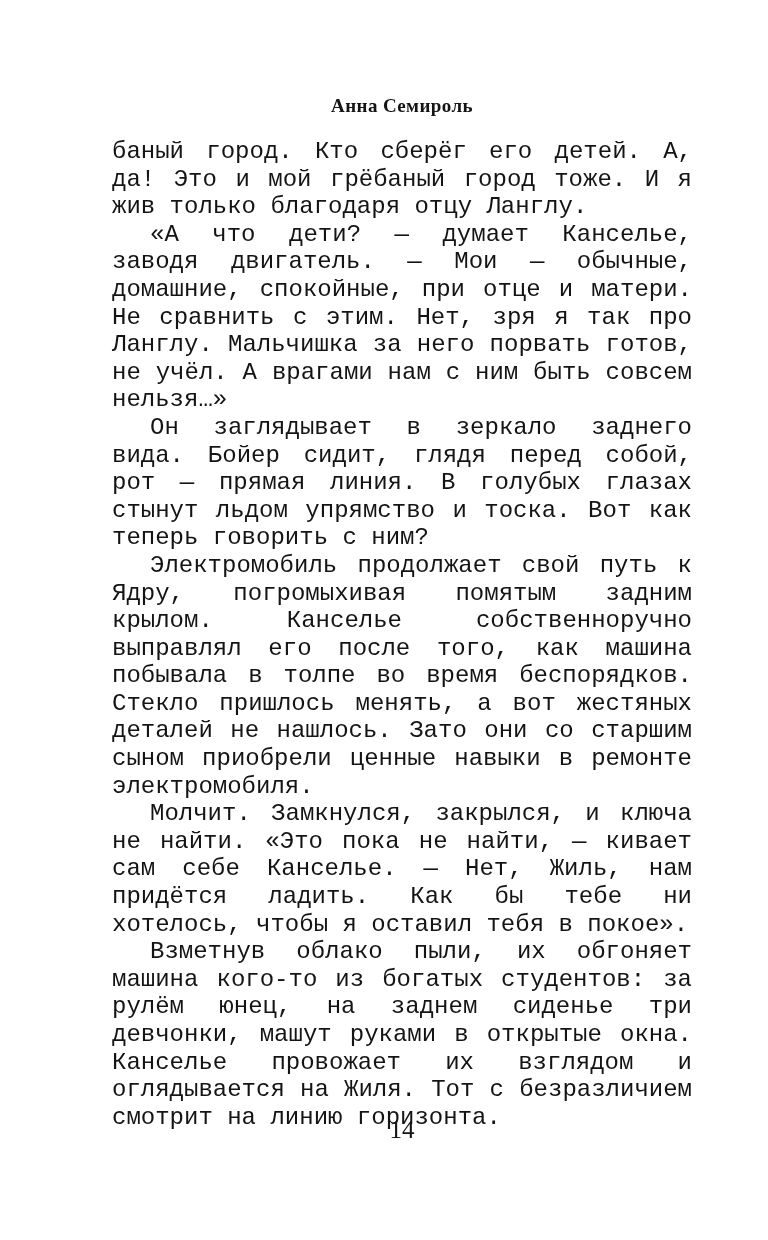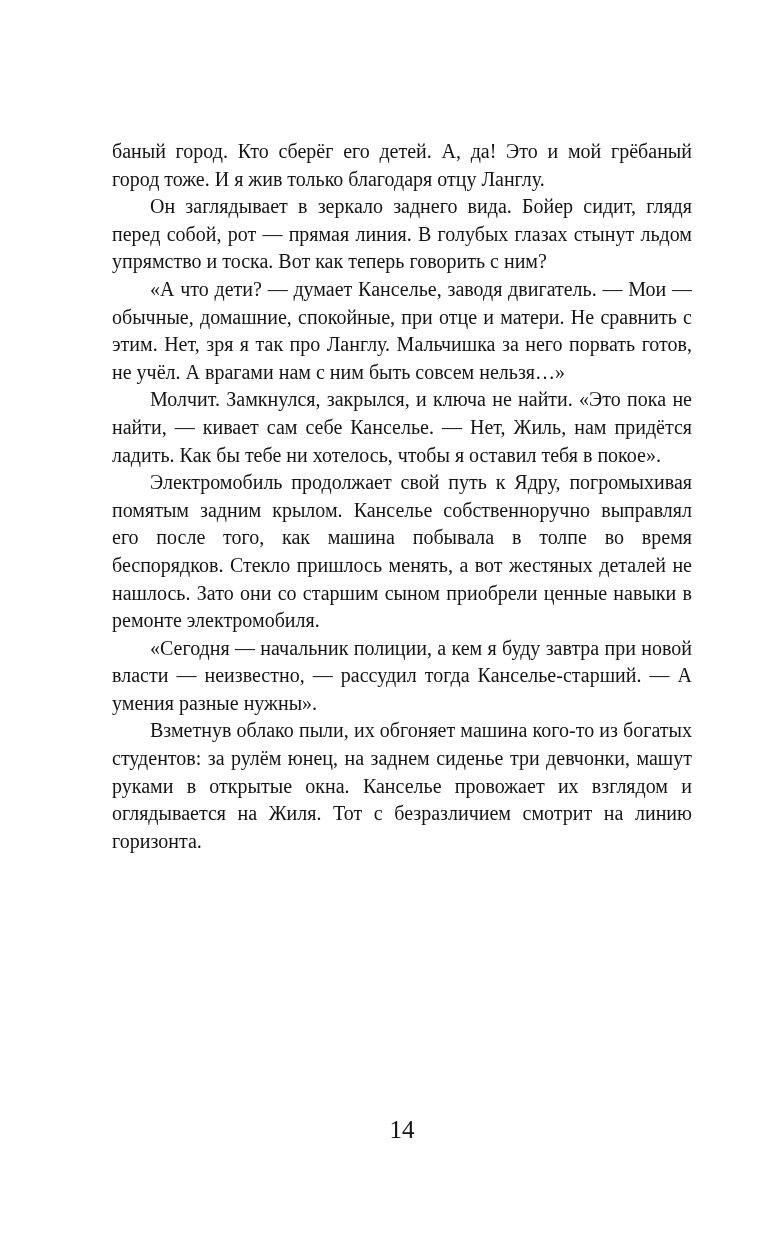--- a/index.html
+++ b/index.html
@@ -28,25 +28,26 @@
     text-align: center;
     font-size: 19px;
     font-weight: bold;
     letter-spacing: 0.4px;
   }
   .body-text {
     position: absolute;
     top: 138px;
     left: 112px;
     width: 580px;
-    font-size: 20px;
+    font-size: 24px;
     line-height: 27.6px;
     text-align: justify;
     text-justify: inter-word;
     hyphens: auto;
+    font-family: Liberation Mono, monospace;
   }
   .body-text p {
     margin: 0;
     padding: 0;
     text-indent: 38px;
   }
   .body-text p.no-indent {
     text-indent: 0;
   }
   .page-number {
@@ -55,25 +56,25 @@
     left: 112px;
     width: 580px;
     text-align: center;
     font-size: 25px;
   }
 </style>
 </head>
 <body>
 
 <div class="page">
+  <div class="running-head">Анна Семироль</div>
 
   <div class="body-text">
       <p class="no-indent">баный город. Кто сберёг его детей. А, да! Это и мой грёбаный город тоже. И я жив только благодаря отцу Ланглу.</p>
+      <p>«А что дети? — думает Канселье, заводя двигатель. — Мои — обычные, домашние, спокойные, при отце и матери. Не сравнить с этим. Нет, зря я так про Ланглу. Мальчишка за него порвать готов, не учёл. А врагами нам с ним быть совсем нельзя…»</p>
       <p>Он заглядывает в зеркало заднего вида. Бойер сидит, глядя перед собой, рот — прямая линия. В голубых глазах стынут льдом упрямство и тоска. Вот как теперь говорить с ним?</p>
-      <p>«А что дети? — думает Канселье, заводя двигатель. — Мои — обычные, домашние, спокойные, при отце и матери. Не сравнить с этим. Нет, зря я так про Ланглу. Мальчишка за него порвать готов, не учёл. А врагами нам с ним быть совсем нельзя…»</p>
+      <p>Электромобиль продолжает свой путь к Ядру, погромыхивая помятым задним крылом. Канселье собственноручно выправлял его после того, как машина побывала в толпе во время беспорядков. Стекло пришлось менять, а вот жестяных деталей не нашлось. Зато они со старшим сыном приобрели ценные навыки в ремонте электромобиля.</p>
       <p>Молчит. Замкнулся, закрылся, и ключа не найти. «Это пока не найти, — кивает сам себе Канселье. — Нет, Жиль, нам придётся ладить. Как бы тебе ни хотелось, чтобы я оставил тебя в покое».</p>
-      <p>Электромобиль продолжает свой путь к Ядру, погромыхивая помятым задним крылом. Канселье собственноручно выправлял его после того, как машина побывала в толпе во время беспорядков. Стекло пришлось менять, а вот жестяных деталей не нашлось. Зато они со старшим сыном приобрели ценные навыки в ремонте электромобиля.</p>
-      <p>«Сегодня — начальник полиции, а кем я буду завтра при новой власти — неизвестно, — рассудил тогда Канселье-старший. — А умения разные нужны».</p>
       <p>Взметнув облако пыли, их обгоняет машина кого-то из богатых студентов: за рулём юнец, на заднем сиденье три девчонки, машут руками в открытые окна. Канселье провожает их взглядом и оглядывается на Жиля. Тот с безразличием смотрит на линию горизонта.</p>
     </div>
 
   <div class="page-number">14</div>
 </div>
 
 </body></html>

